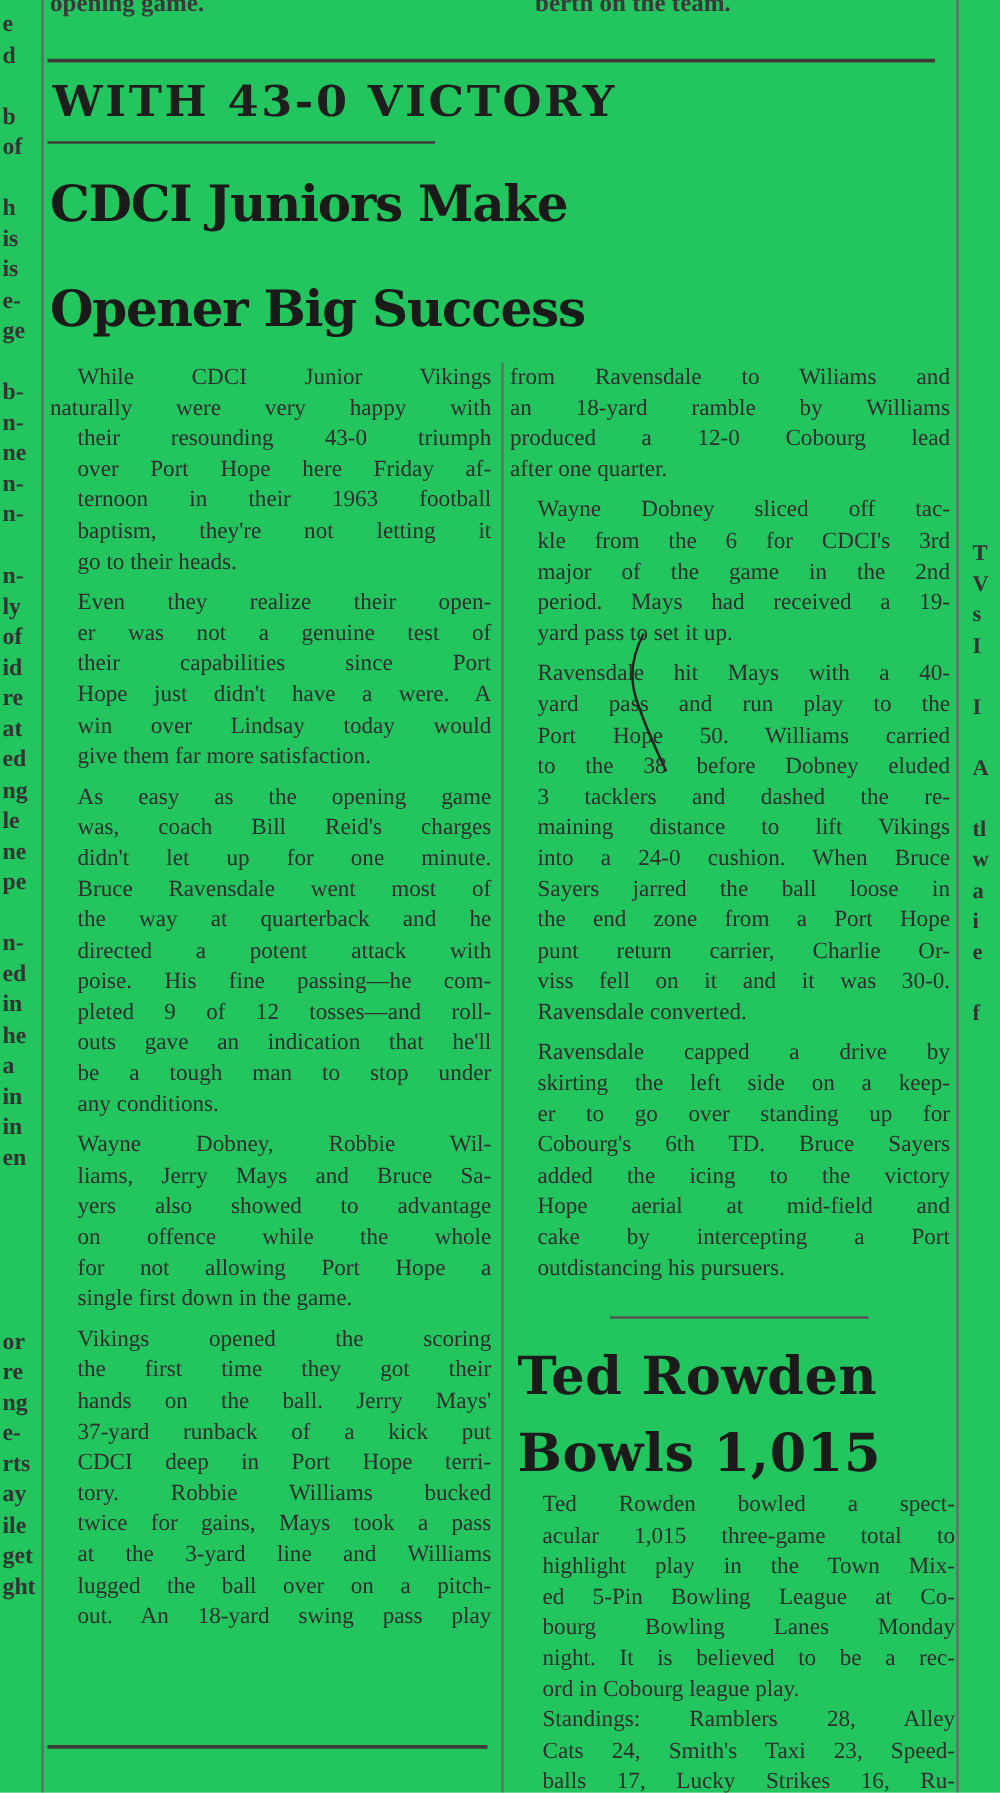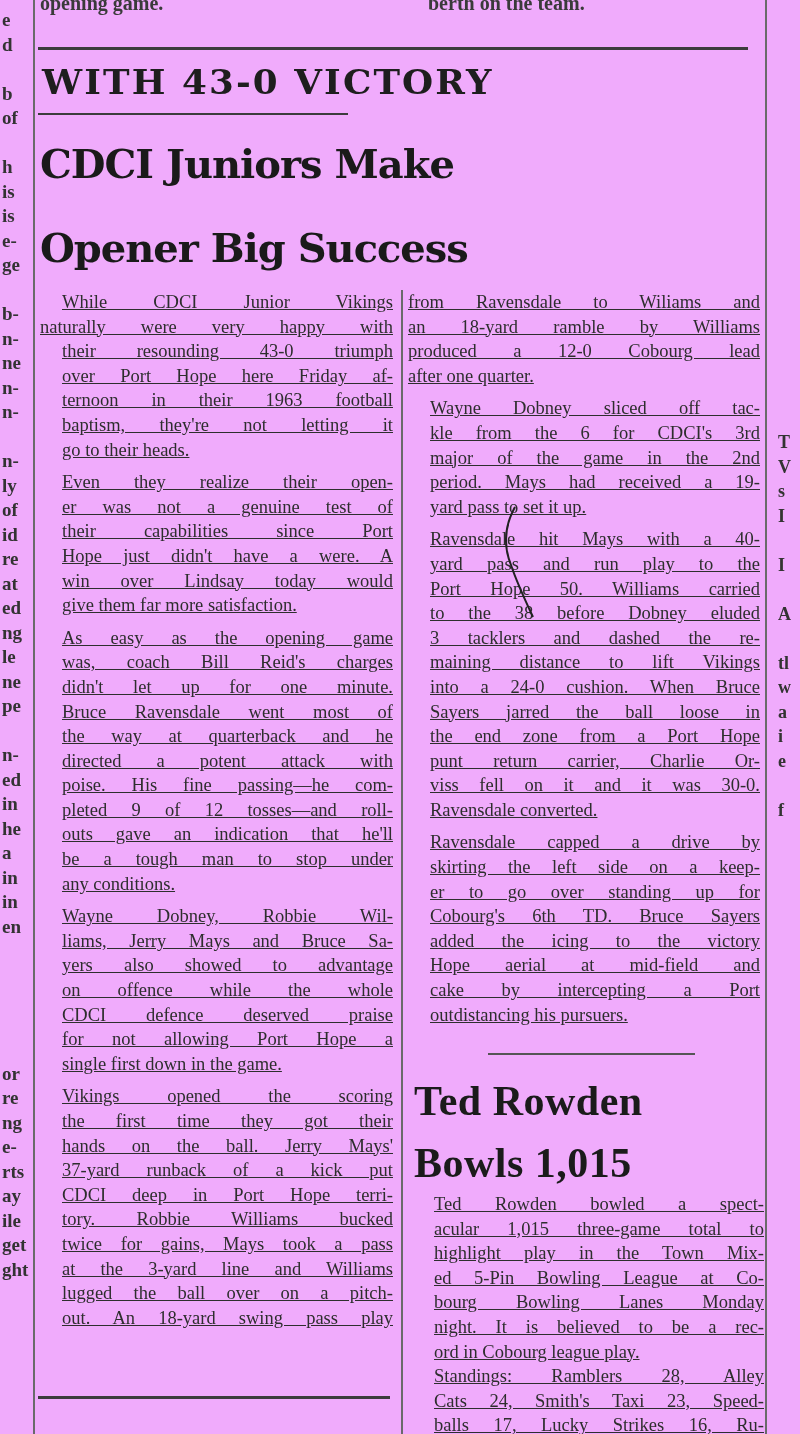--- a/index.html
+++ b/index.html
@@ -5,21 +5,21 @@
     html, body { margin: 0; padding: 0; }
     body {
       width: 800px; height: 1434px; overflow: hidden;
       background: #f1f0ec;
       font-family: "DejaVu Serif", serif;
       color: #262626;
       position: relative;
     }
     .paper {
       position: absolute; left: 0; top: 0; width: 800px; height: 1434px;
-      background: #f0abfc;
+      background: #22c55e;
     }
     .rule-v { position: absolute; background: #6a6a6a; }
     .rule-h { position: absolute; background: #3c3c3c; height: 3px; }
     .edge-col {
       position: absolute; font-family: "Liberation Serif", serif;
       font-weight: bold; font-size: 19px; line-height: 24.5px; color: #333;
     }
     .edge-col div { height: 24.5px; white-space: nowrap; }
     .frag {
       position: absolute; font-family: "Liberation Serif", serif;
@@ -35,31 +35,31 @@
       position: absolute; left: 40px; top: 122px; width: 720px;
       font-family: "DejaVu Serif", serif; font-weight: bold;
       font-size: 40px; line-height: 84px; color: #1a1a1a;
       letter-spacing: -1px;
     }
     .headline div { white-space: nowrap; }
     .col {
       position: absolute;
       font-family: "Liberation Serif", serif;
       font-size: 18.5px; line-height: 24.6px;
-      color: #2e2e2e; text-align: justify; text-decoration: underline;
+      color: #2e2e2e; text-align: justify;
     }
     .col p { margin: 0 0 8px 0; text-indent: 22px; hyphens: manual; }
     .col .line { display: block; white-space: nowrap; text-align: justify; text-align-last: justify; }
     .col .line.last { text-align-last: left; }
     .sub-headline {
       position: absolute; left: 414px; top: 1070px; width: 350px;
       font-family: "DejaVu Serif", serif; font-weight: bold;
       font-size: 42px; line-height: 62px; color: #1b1b1b; letter-spacing: 0.5px;
     }
-    .sub-headline div { white-space: nowrap; font-family: Liberation Serif, serif; }
+    .sub-headline div { white-space: nowrap; }
     .short-rule { position: absolute; left: 488px; top: 1053px; width: 207px; height: 2px; background: #555; }
     .crack { position: absolute; left: 495px; top: 505px; }
   </style>
 </head>
 <body>
 
 <div class="paper">
 
   <div class="rule-v" style="left:33px; top:0; width:2px; height:1434px;"></div>
   <div class="rule-v" style="left:401px; top:290px; width:2px; height:1144px;"></div>
@@ -107,21 +107,20 @@
       <span class="line">pleted 9 of 12 tosses—and roll-</span>
       <span class="line">outs gave an indication that he'll</span>
       <span class="line">be a tough man to stop under</span>
       <span class="line last">any conditions.</span>
     </p>
     <p>
       <span class="line">Wayne Dobney, Robbie Wil-</span>
       <span class="line">liams, Jerry Mays and Bruce Sa-</span>
       <span class="line">yers also showed to advantage</span>
       <span class="line">on offence while the whole</span>
-      <span class="line">CDCI defence deserved praise</span>
       <span class="line">for not allowing Port Hope a</span>
       <span class="line last">single first down in the game.</span>
     </p>
     <p>
       <span class="line">Vikings opened the scoring</span>
       <span class="line">the first time they got their</span>
       <span class="line">hands on the ball. Jerry Mays'</span>
       <span class="line">37-yard runback of a kick put</span>
       <span class="line">CDCI deep in Port Hope terri-</span>
       <span class="line">tory. Robbie Williams bucked</span>

